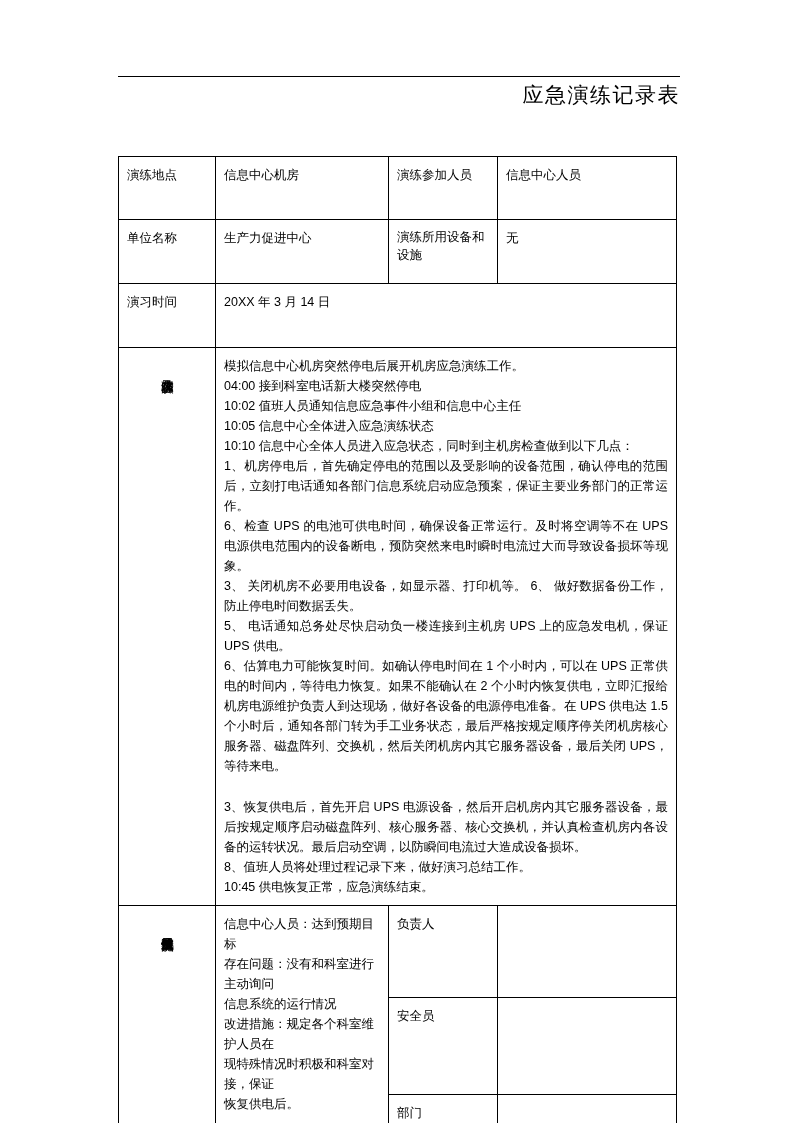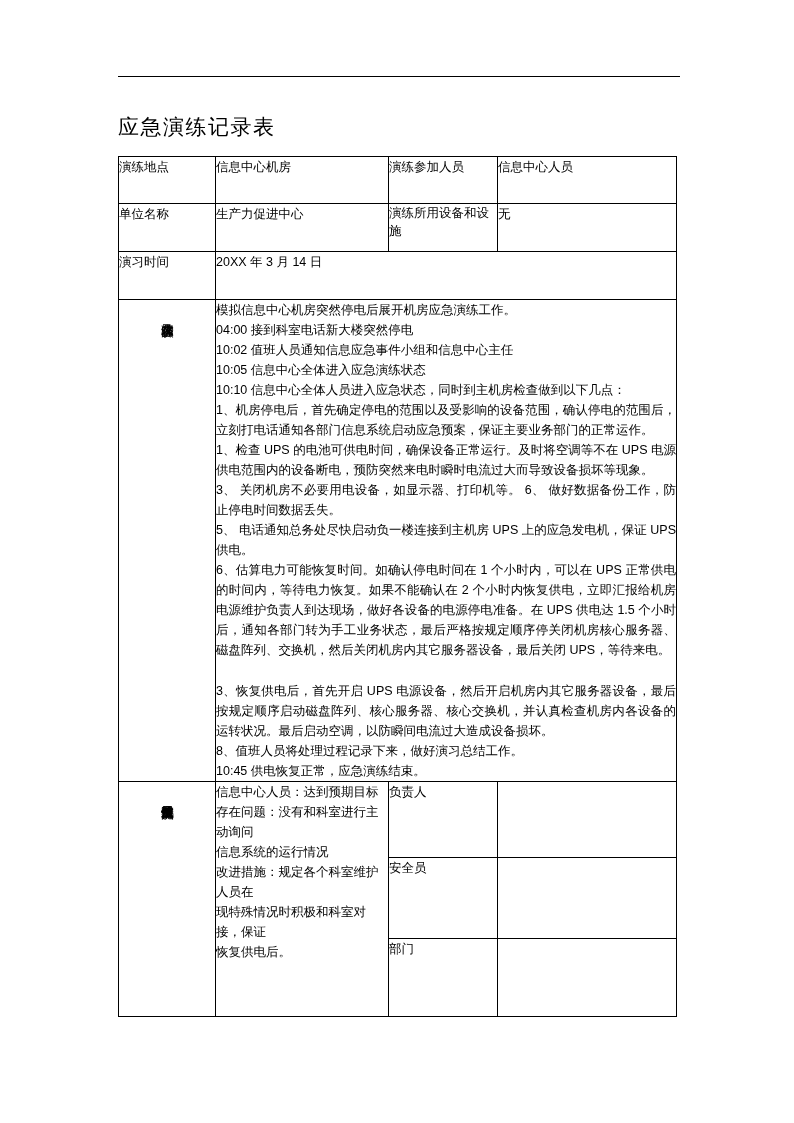--- a/index.html
+++ b/index.html
@@ -29,40 +29,40 @@
     left: 118px;
     top: 76px;
     width: 562px;
     height: 0;
     border-top: 1.6px solid #000;
   }
 
   .doc-title {
     position: absolute;
     left: 118px;
-    top: 112px;
+    top: 80px;
     width: 562px;
-    text-align: left;
+    text-align: right;
     font-size: 21px;
     letter-spacing: 1.5px;
     line-height: 30px;
     white-space: nowrap;
   }
 
   table.main {
     position: absolute;
     left: 118px;
     top: 156px;
     width: 558px;
     border-collapse: collapse;
     table-layout: fixed;
   }
   table.main td {
     border: 1px solid #000;
-    padding: 0;
+    padding: 8px;
     vertical-align: top;
     font-size: 12.5px;
     line-height: 20px;
   }
 
   .cell-pad {
     padding: 9px 8px 8px 8px;
   }
   .cell-pad-mid {
     padding: 11px 8px 8px 8px;
@@ -157,21 +157,21 @@
         <td class="vlabel">
           <span class="vtext">演练内容及步骤</span>
         </td>
         <td class="content-body" colspan="3">
           <p class="ln">模拟信息中心机房突然停电后展开机房应急演练工作。</p>
           <p class="ln">04:00 接到科室电话新大楼突然停电</p>
           <p class="ln">10:02 值班人员通知信息应急事件小组和信息中心主任</p>
           <p class="ln">10:05 信息中心全体进入应急演练状态</p>
           <p class="ln">10:10 信息中心全体人员进入应急状态，同时到主机房检查做到以下几点：</p>
           <p class="ln">1、机房停电后，首先确定停电的范围以及受影响的设备范围，确认停电的范围后，立刻打电话通知各部门信息系统启动应急预案，保证主要业务部门的正常运作。</p>
-          <p class="ln">1、检查 UPS 的电池可供电时间，确保设备正常运行。及时将空调等不在 UPS 电源供电范围内的设备断电，预防突然来电时瞬时电流过大而导致设备损坏等现象。</p>
+          <p class="ln">6、检查 UPS 的电池可供电时间，确保设备正常运行。及时将空调等不在 UPS 电源供电范围内的设备断电，预防突然来电时瞬时电流过大而导致设备损坏等现象。</p>
           <p class="ln">3、 关闭机房不必要用电设备，如显示器、打印机等。 6、 做好数据备份工作，防止停电时间数据丢失。</p>
           <p class="ln">5、 电话通知总务处尽快启动负一楼连接到主机房 UPS 上的应急发电机，保证 UPS 供电。</p>
           <p class="ln">6、估算电力可能恢复时间。如确认停电时间在 1 个小时内，可以在 UPS 正常供电的时间内，等待电力恢复。如果不能确认在 2 个小时内恢复供电，立即汇报给机房电源维护负责人到达现场，做好各设备的电源停电准备。在 UPS 供电达 1.5 个小时后，通知各部门转为手工业务状态，最后严格按规定顺序停关闭机房核心服务器、磁盘阵列、交换机，然后关闭机房内其它服务器设备，最后关闭 UPS，等待来电。</p>
           <p class="ln blank"></p>
           <p class="ln">3、恢复供电后，首先开启 UPS 电源设备，然后开启机房内其它服务器设备，最后按规定顺序启动磁盘阵列、核心服务器、核心交换机，并认真检查机房内各设备的运转状况。最后启动空调，以防瞬间电流过大造成设备损坏。</p>
           <p class="ln">8、值班人员将处理过程记录下来，做好演习总结工作。</p>
           <p class="ln">10:45 供电恢复正常，应急演练结束。</p>
         </td>
       </tr>
 

